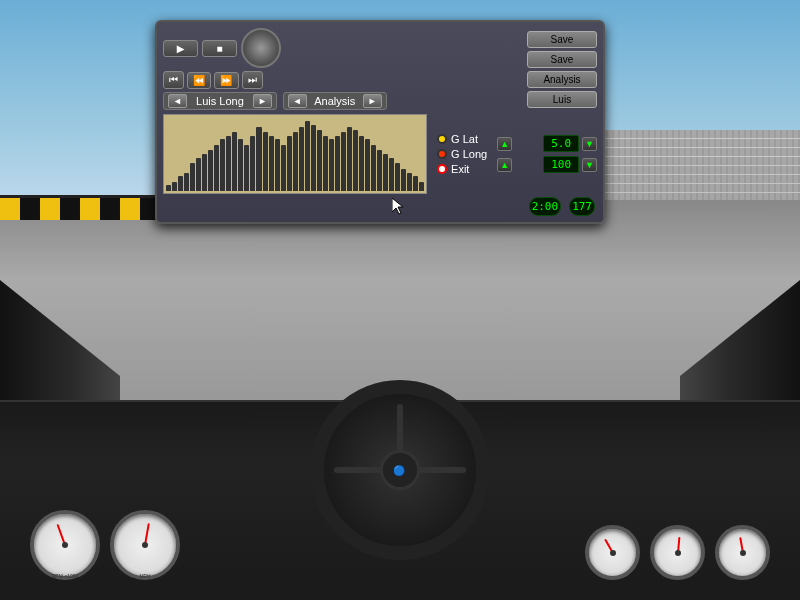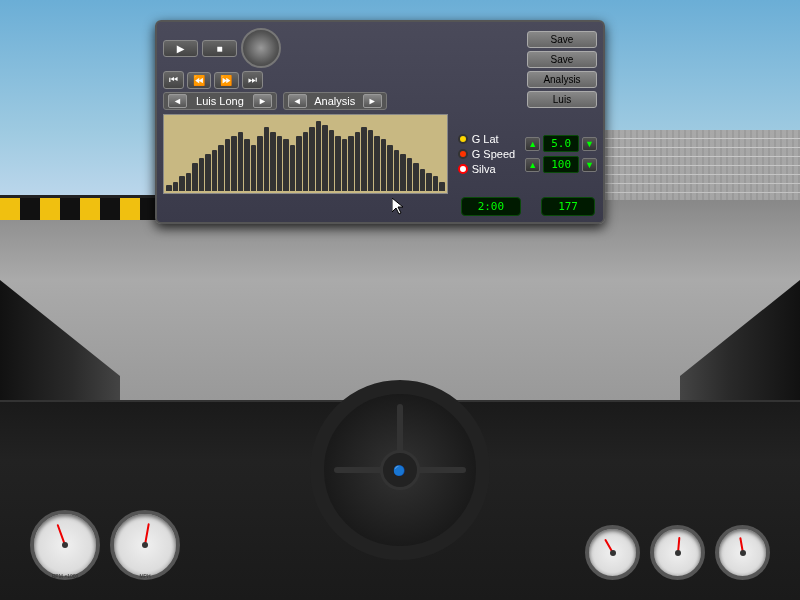--- a/index.html
+++ b/index.html
@@ -450,39 +450,39 @@
     .hud-val-display {
       background: #001a00;
       border: 1px solid #0a4a0a;
       border-radius: 2px;
       color: #00ff00;
       font-size: 11px;
       font-family: monospace;
       padding: 1px 5px;
       min-width: 36px;
       text-align: center;
+      margin-left: 28px;
     }
 
     .hud-bottom-row {
       display: flex;
       justify-content: flex-end;
       gap: 8px;
       margin-top: 3px;
       padding-right: 2px;
     }
 
     .hud-time-display {
       background: #001a00;
       border: 1px solid #0a4a0a;
-      border-radius: 4px;
+      border-radius: 9px;
       color: #00ff00;
       font-size: 11px;
       font-family: monospace;
-      padding: 2px 16px;
-      margin-left: 12px;
+      padding: 2px 2px;
     }
 
     
     .cursor {
       position: absolute;
       width: 12px;
       height: 18px;
       top: 198px;
       left: 392px;
       z-index: 100;
@@ -657,25 +657,25 @@
         </div>
     </div>
 
     <div class="hud-legend">
       <div class="legend-item">
         <div class="legend-dot dot-yellow"></div>
         <span>G Lat</span>
       </div>
       <div class="legend-item">
         <div class="legend-dot dot-red"></div>
-        <span>G Speed</span>
+        <span>G Long</span>
       </div>
       <div class="legend-item">
         <div class="legend-dot" style="background:#fff; border:2px solid #f00;"></div>
-        <span>Silva</span>
+        <span>Exit</span>
       </div>
     </div>
 
     <div class="hud-values">
       <div class="hud-value-box">
         <button class="hud-val-arrow">▲</button>
         <div class="hud-val-display">5.0</div>
         <button class="hud-val-arrow">▼</button>
       </div>
       <div class="hud-value-box">

